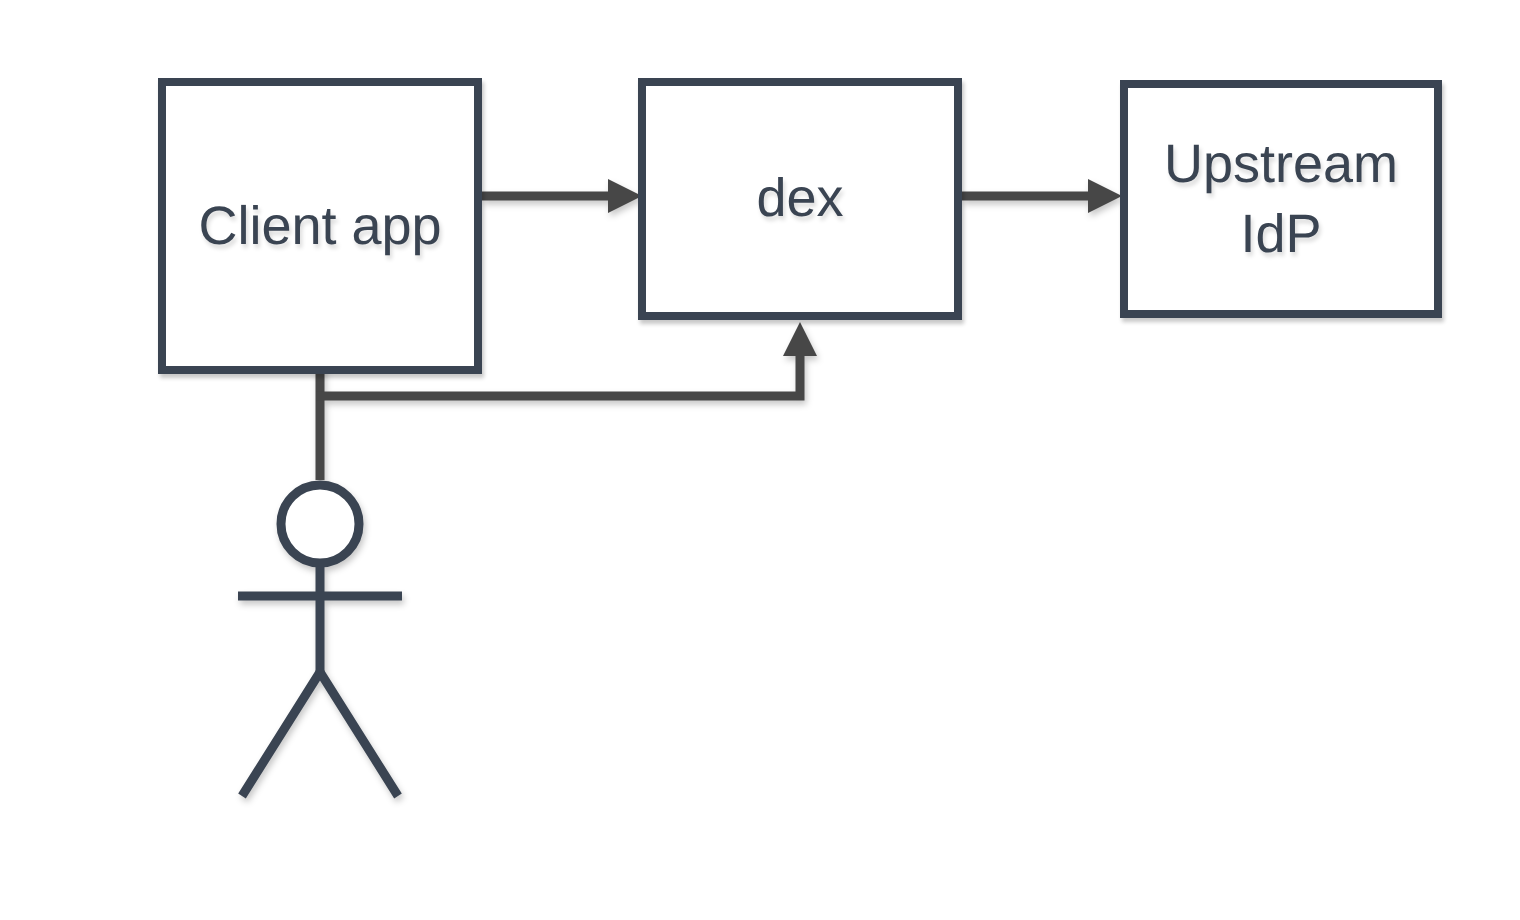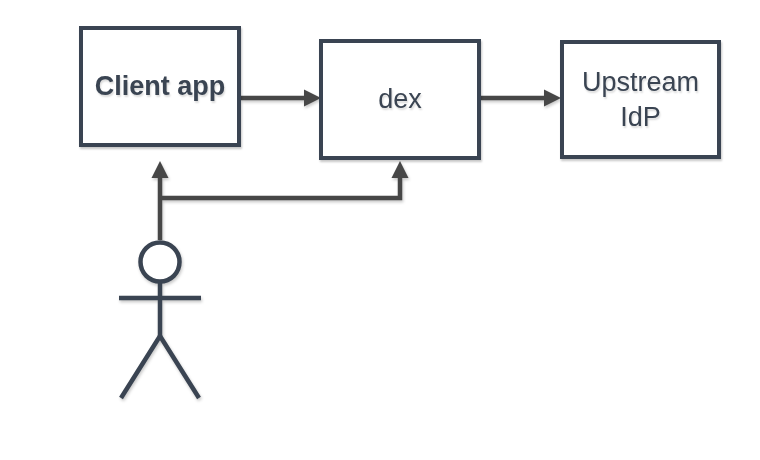--- a/index.html
+++ b/index.html
@@ -101,21 +101,21 @@
     </g>
 
     <g class="figure">
       <circle cx="160" cy="262" r="19.5"></circle>
       <line x1="160" y1="283" x2="160" y2="336"></line>
       <line x1="119" y1="298" x2="201" y2="298"></line>
       <path d="M121,398 L160,336 L199,398"></path>
     </g>
   </svg>
 
-  <div class="node" style="left:79px; top:26px; width:162px; height:121px;font-weight:bold;">
+  <div class="node" style="left:79px; top:39px; width:162px; height:148px;">
     <span class="node-label">Client app</span>
   </div>
 
   <div class="node" style="left:560px; top:40px; width:161px; height:119px;">
     <span class="node-label">Upstream IdP</span>
   </div>
 
   <div class="node" style="left:319px; top:39px; width:162px; height:121px;">
     <span class="node-label">dex</span>
   </div>

